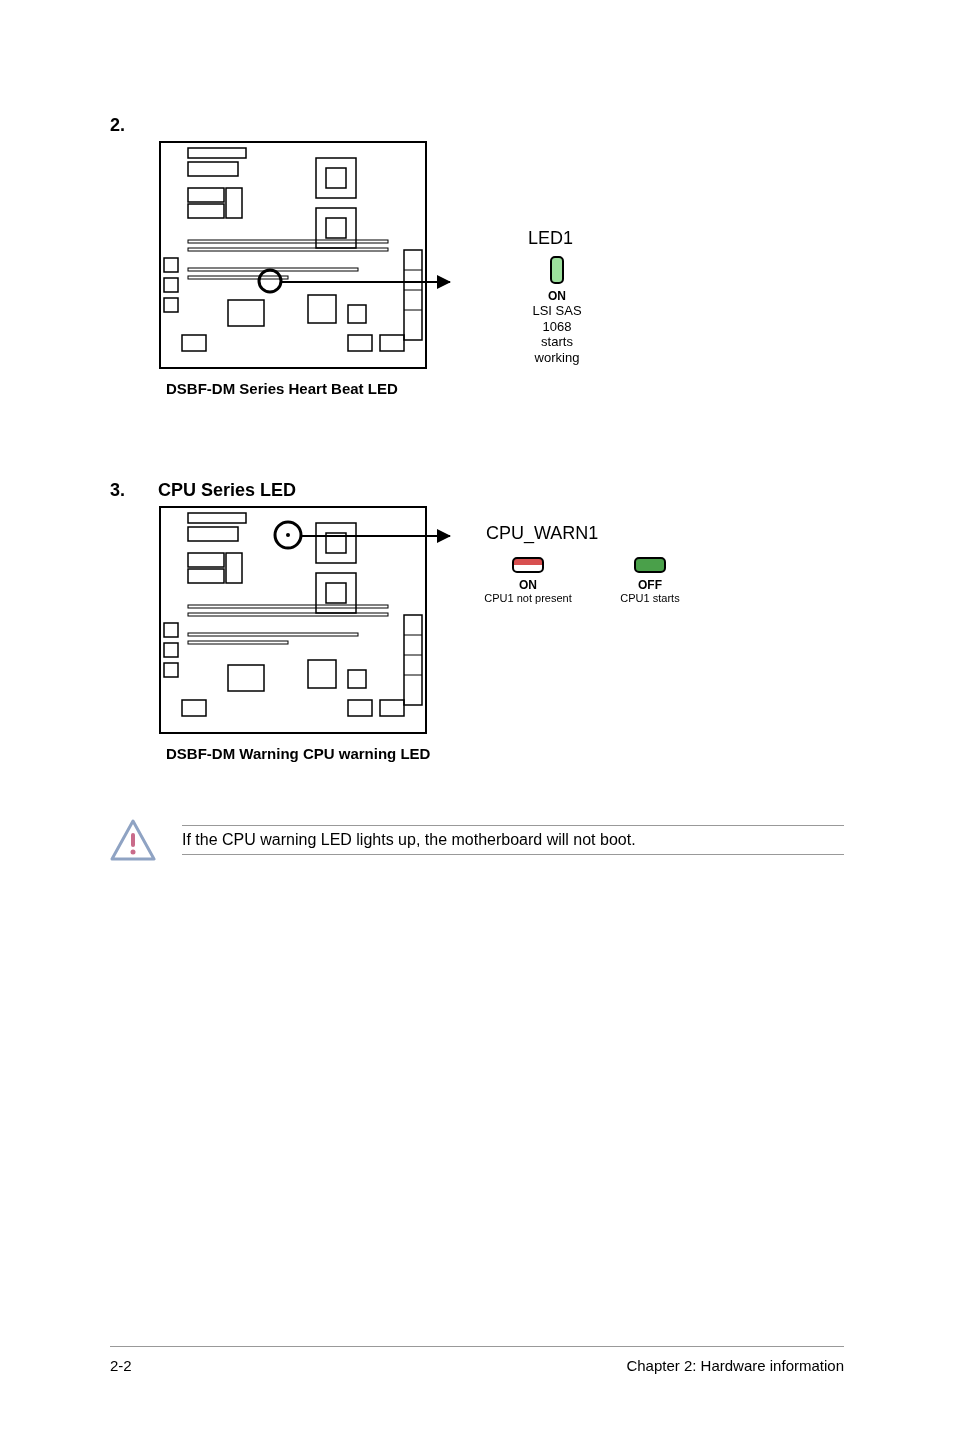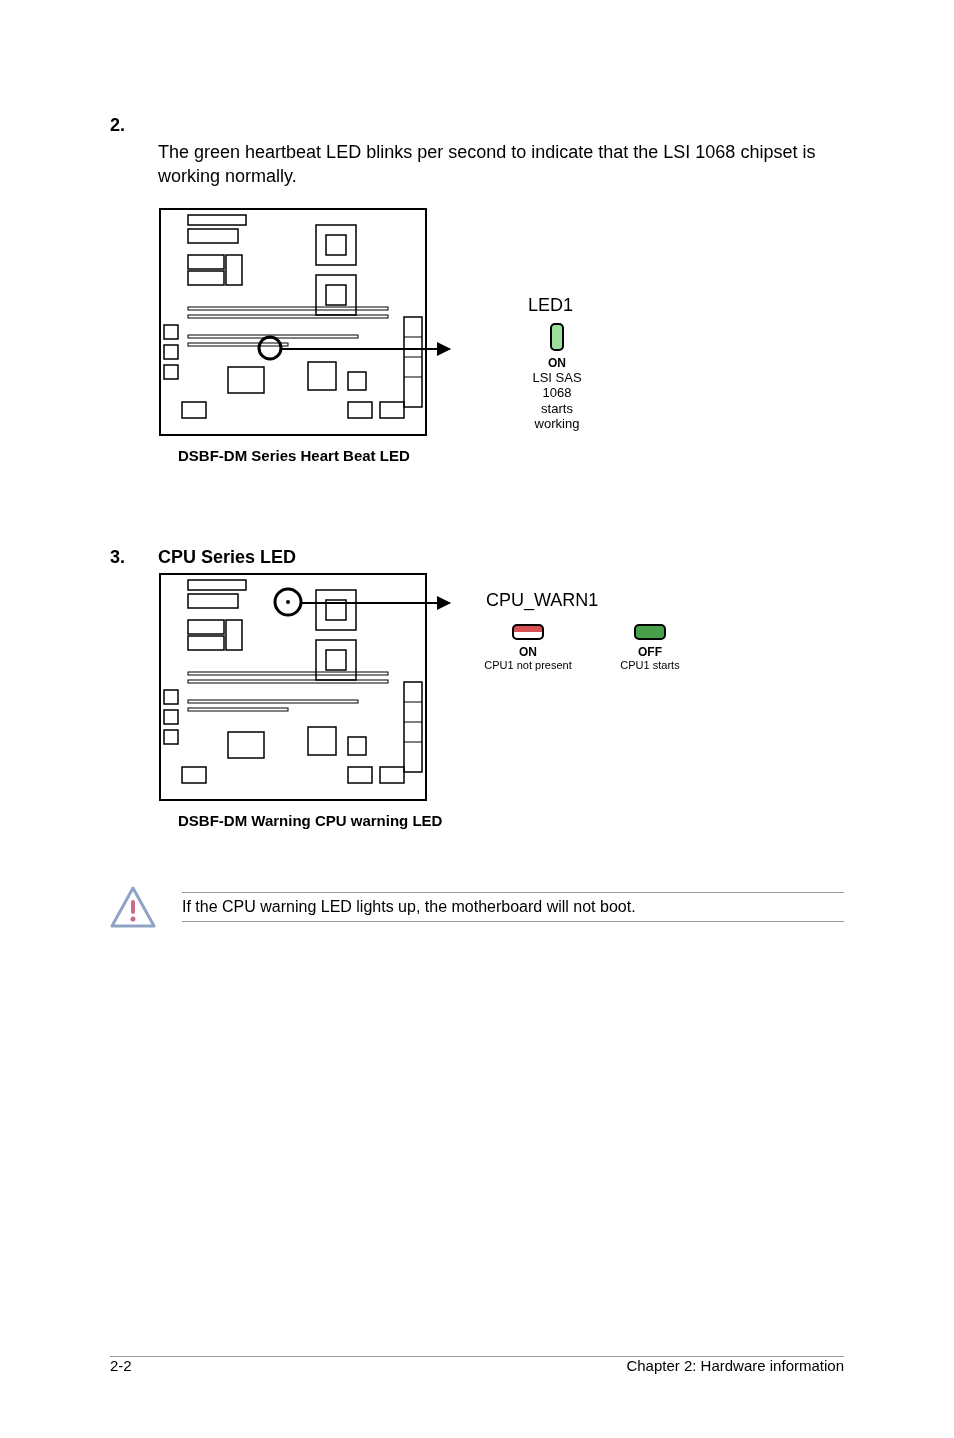--- a/index.html
+++ b/index.html
@@ -50,21 +50,21 @@
       position: relative;
     }
     .diagram2 {
       height: 280px;
       position: relative;
     }
     .diagram-caption {
       font-weight: bold;
       font-size: 15px;
       margin-top: 6px;
-      margin-left: 20px;
+      margin-left: 8px;
     }
     .arrow {
       position: absolute;
       height: 2px;
       background: #000;
     }
     .arrow::after {
       content: '';
       position: absolute;
       right: -1px;
@@ -143,33 +143,33 @@
       border-bottom: 1px solid #999;
       padding: 5px 0;
       font-size: 16px;
     }
     .footer {
       position: absolute;
       bottom: 64px;
       left: 110px;
       right: 110px;
       border-top: 1px solid #999;
+      padding-top: 10px;
       display: flex;
       justify-content: space-between;
       font-size: 15px;
     }
   </style>
 </head>
 <body>
 
 <div class="section">
   <div class="section-header">
     <div class="section-number">2.</div>
   </div>
-  <div class="section-body">The green heartbeat LED blinks per second to indicate that the LSI 1068 chipset is working normally.</div>
 
   <div class="diagram-container diagram1">
     
     <svg class="board-svg" viewBox="0 0 270 230">
       <rect x="2" y="2" width="266" height="226" fill="none" stroke="#000" stroke-width="2"></rect>
 
       <rect x="30" y="8" width="58" height="10" fill="none" stroke="#000" stroke-width="1.5"></rect>
       <rect x="30" y="22" width="50" height="14" fill="none" stroke="#000" stroke-width="1.5"></rect>
 
       <rect x="30" y="48" width="36" height="14" fill="none" stroke="#000" stroke-width="1.5"></rect>

